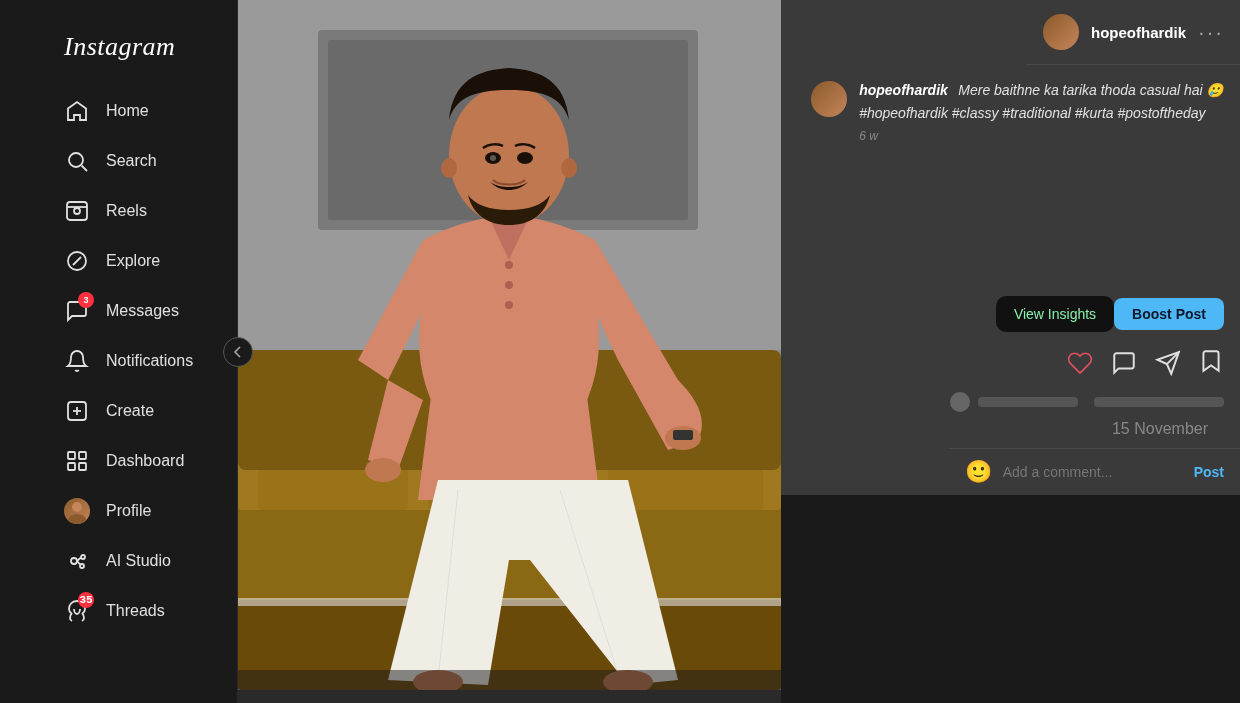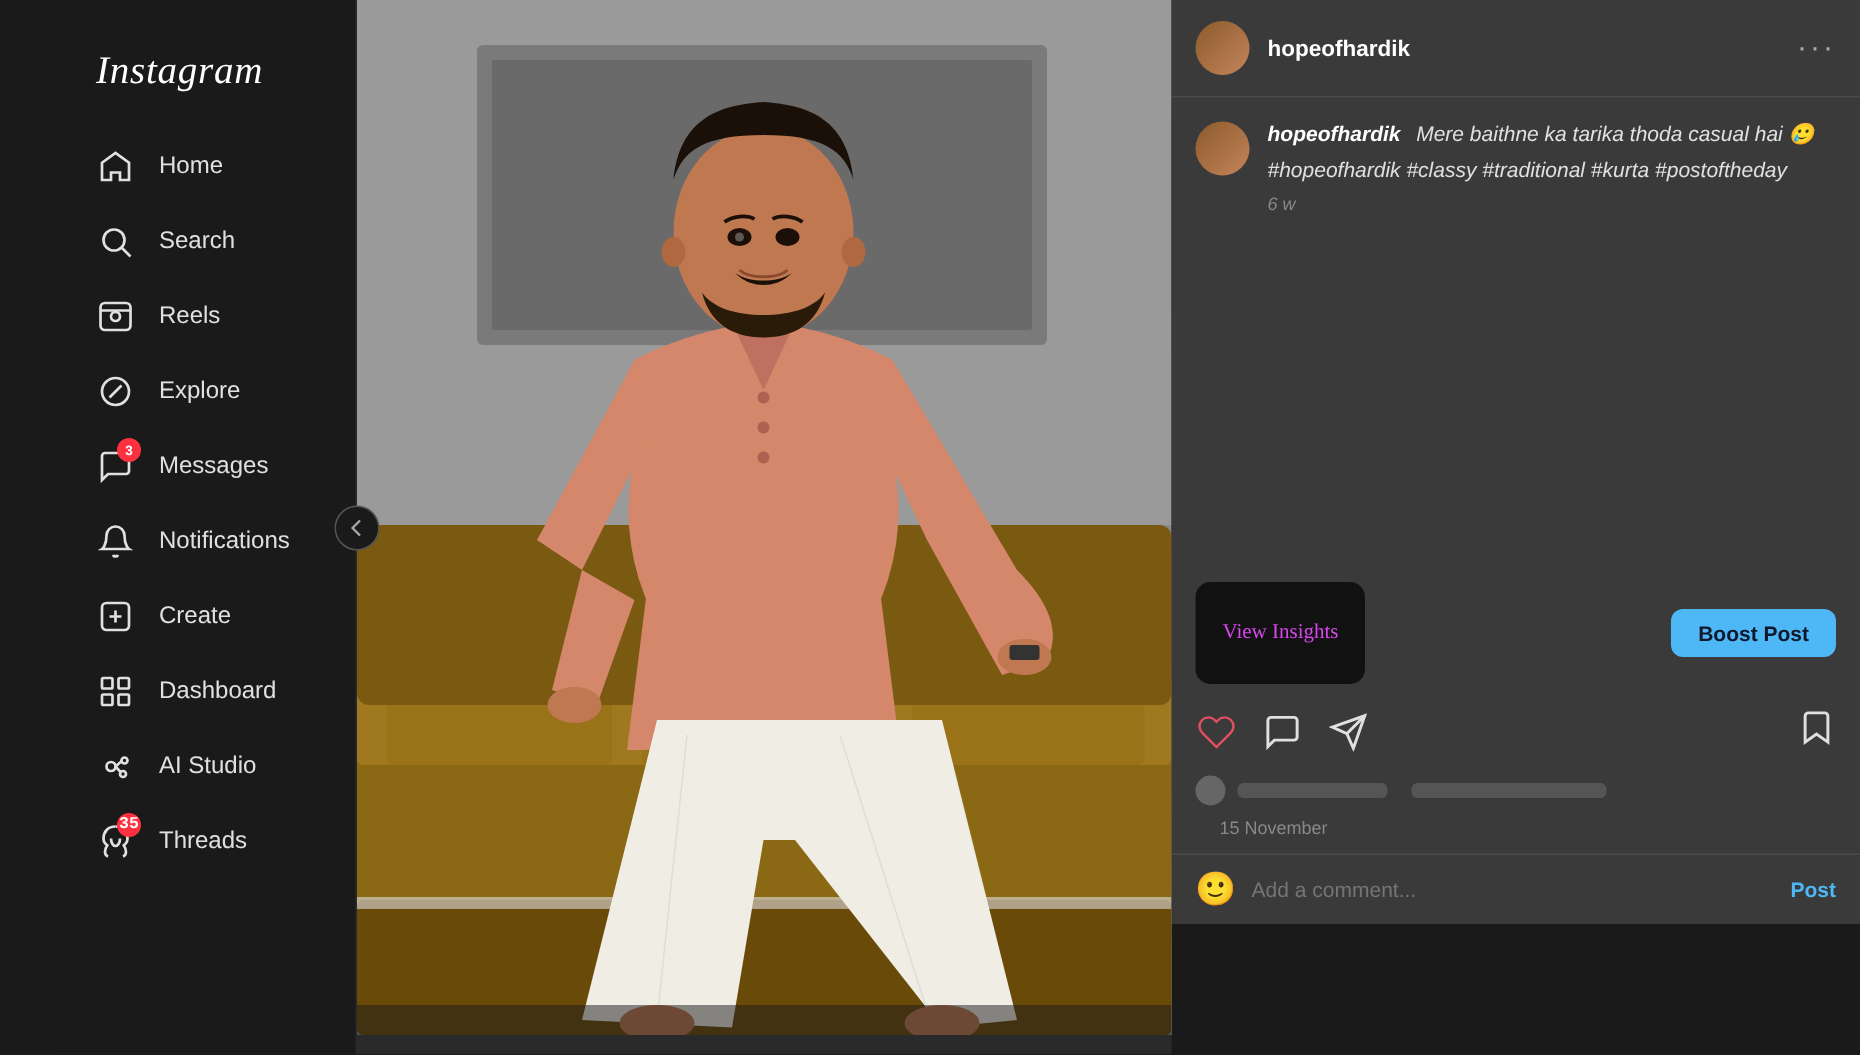--- a/index.html
+++ b/index.html
@@ -140,21 +140,22 @@
       background: linear-gradient(180deg, #7a7a7a 0%, #5a5a5a 20%, #8B5A2B 30%, #c4855a 60%, #d4a575 80%, #f0e0c0 95%);
       position: relative;
     }
 
     
     .right-panel {
       flex: 1;
       background: #3a3a3a;
       display: flex;
       flex-direction: column;
-      height: 616px;
+      height: 495px;
+      align-items: flex-end;
     }
 
     
     .post-header {
       display: flex;
       align-items: center;
       padding: 14px 16px;
       gap: 12px;
       background: #3a3a3a;
       border-bottom: 1px solid #4a4a4a;
@@ -217,27 +218,26 @@
       font-size: 12px;
       color: #888;
       margin-top: 8px;
     }
 
     
     .spacer { flex: 1; }
     .insights-box {
       display: inline-block;
       background: #111;
-      color: #d946ef;
-      padding: 26px 18px;
+      color: #86efac;
+      padding: 10px 18px;
       border-radius: 10px;
       font-size: 14px;
       font-weight: 500;
       cursor: pointer;
-      font-family: Liberation Serif, serif;
     }
 
     
     .action-bar {
       display: flex;
       align-items: center;
       padding: 8px 16px;
       gap: 16px;
       background: #3a3a3a;
     }
@@ -282,21 +282,21 @@
     }
     .likes-text-placeholder {
       height: 10px;
       border-radius: 4px;
       background: #555;
     }
 
     
     .post-date {
       padding: 4px 32px 10px;
-      font-size: 12px;
+      font-size: 16px;
       color: #888;
     }
 
     
     .comment-bar {
       display: flex;
       align-items: center;
       padding: 10px 16px;
       border-top: 1px solid #4a4a4a;
       gap: 10px;
@@ -422,20 +422,29 @@
         <svg width="24" height="24" viewBox="0 0 24 24" stroke="#e0e0e0" stroke-width="1.8">
           <rect x="3" y="3" width="7" height="7" rx="1"></rect>
           <rect x="14" y="3" width="7" height="7" rx="1"></rect>
           <rect x="3" y="14" width="7" height="7" rx="1"></rect>
           <rect x="14" y="14" width="7" height="7" rx="1"></rect>
         </svg>
       </div>
       <span class="label">Dashboard</span>
     </div>
 
+    <div class="nav-item">
+      <div class="avatar-sm">
+        <svg viewBox="0 0 26 26" fill="none">
+          <circle cx="13" cy="9" r="5" fill="#c4855a"></circle>
+          <ellipse cx="13" cy="22" rx="9" ry="6" fill="#8B5A2B"></ellipse>
+        </svg>
+      </div>
+      <span class="label">Profile</span>
+    </div>
 
     <div class="nav-item">
       <div class="icon">
         <svg width="24" height="24" viewBox="0 0 24 24" stroke="#e0e0e0" stroke-width="1.8">
           <circle cx="9" cy="12" r="3"></circle>
           <circle cx="18" cy="8" r="2"></circle>
           <circle cx="17" cy="17" r="2"></circle>
           <line x1="12" y1="12" x2="16" y2="8.5"></line>
           <line x1="12" y1="12" x2="15.2" y2="15.5"></line>
         </svg>

